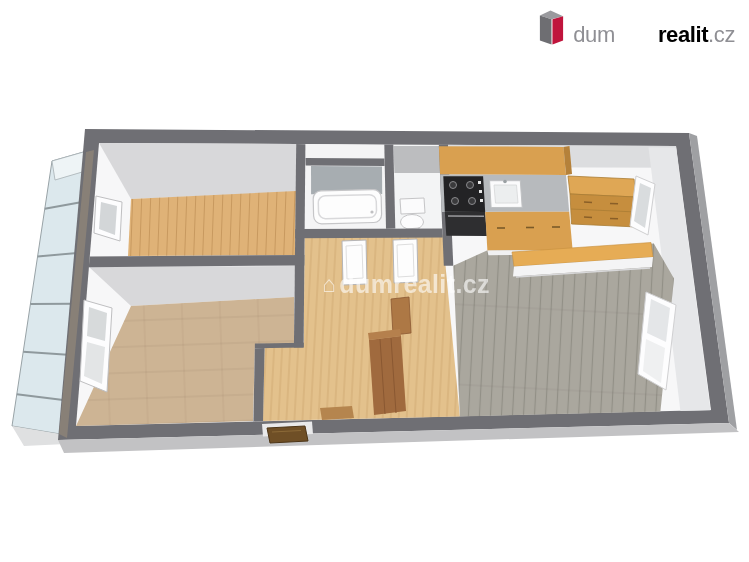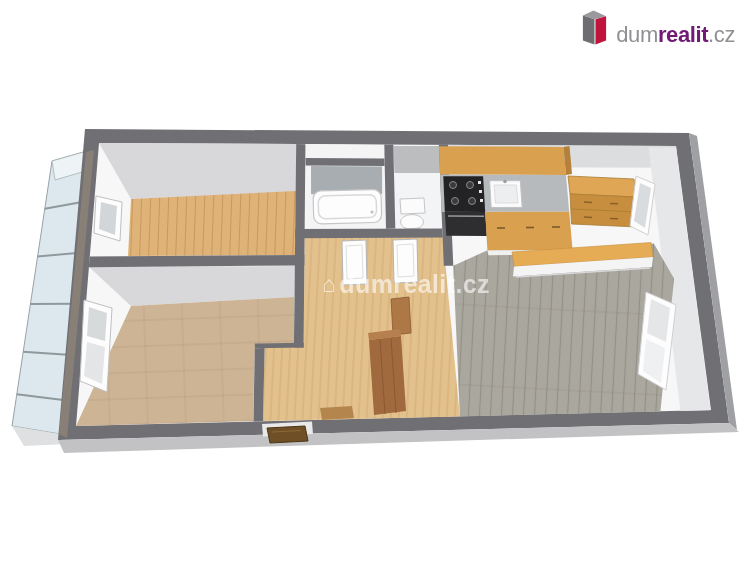--- a/index.html
+++ b/index.html
@@ -1,21 +1,21 @@
 <!DOCTYPE html>
 <html><head>
 <meta charset="utf-8">
 <style>
   html,body{margin:0;padding:0;background:#ffffff;}
   .stage{position:relative;width:749px;height:562px;background:#ffffff;overflow:hidden;
          font-family:"Liberation Sans",sans-serif;}
   .plan-svg{position:absolute;left:0;top:0;}
   .logo{position:absolute;top:8px;right:14px;display:flex;align-items:flex-end;gap:7px;}
   .logo-text{font-size:22px;letter-spacing:-0.4px;color:#8f8f94;line-height:1;}
-  .logo-text .hl{color:#701a75;font-weight:bold;}
+  .logo-text .hl{color:#000000;font-weight:bold;margin-left:43px;}
   .watermark{position:absolute;left:306px;top:267px;width:200px;height:34px;
              display:flex;align-items:center;justify-content:center;gap:3px;
              color:rgba(255,255,255,0.60);font-size:25px;font-weight:bold;
              letter-spacing:0.4px;pointer-events:none;}
   .watermark .wicon{font-size:23px;font-weight:normal;}
 </style>
 </head>
 <body>
 
 <div class="stage">

